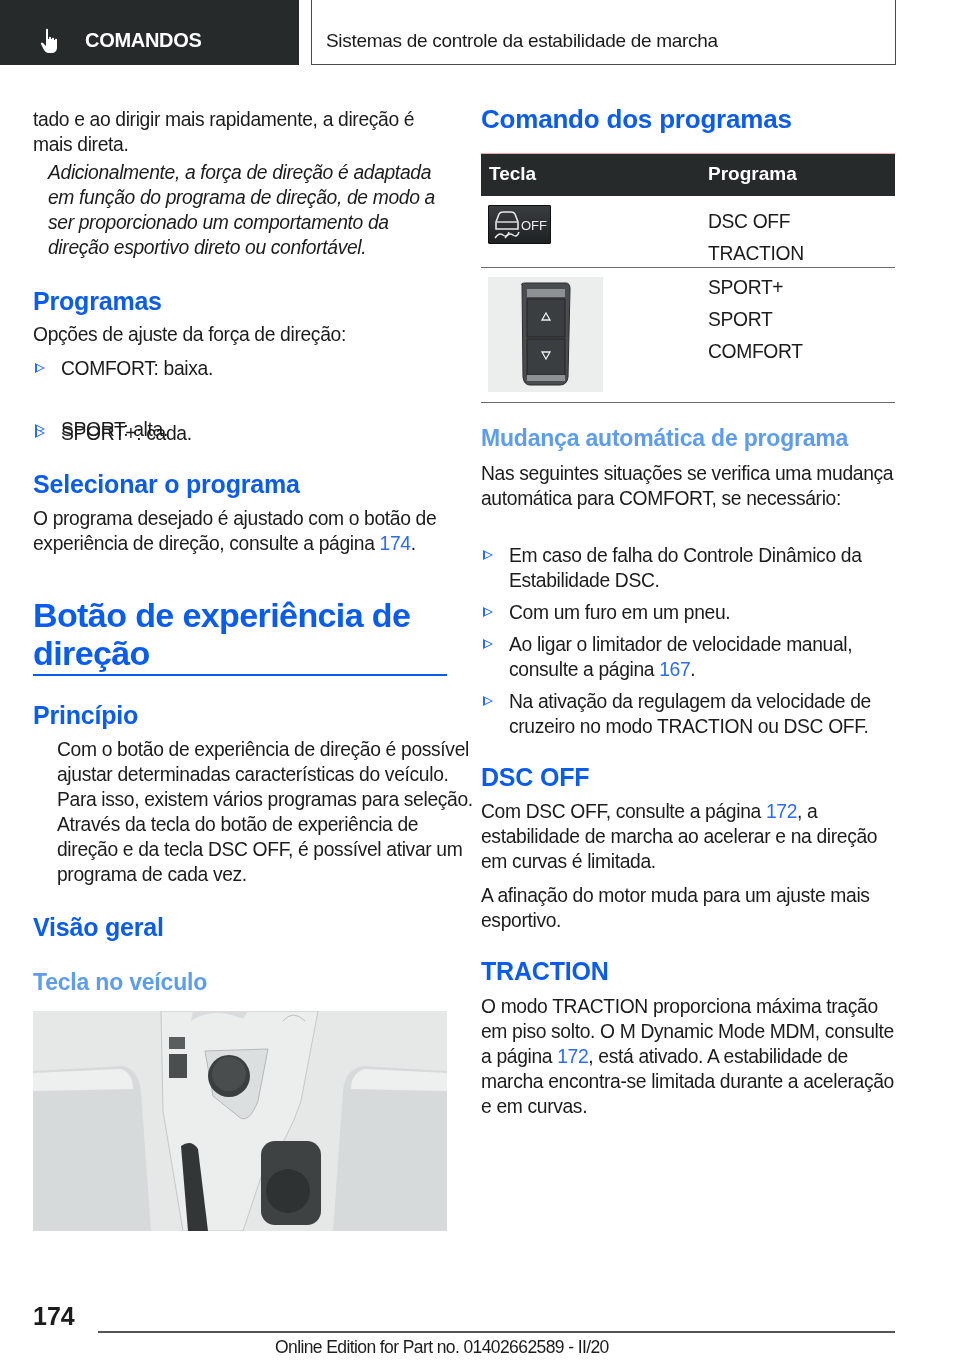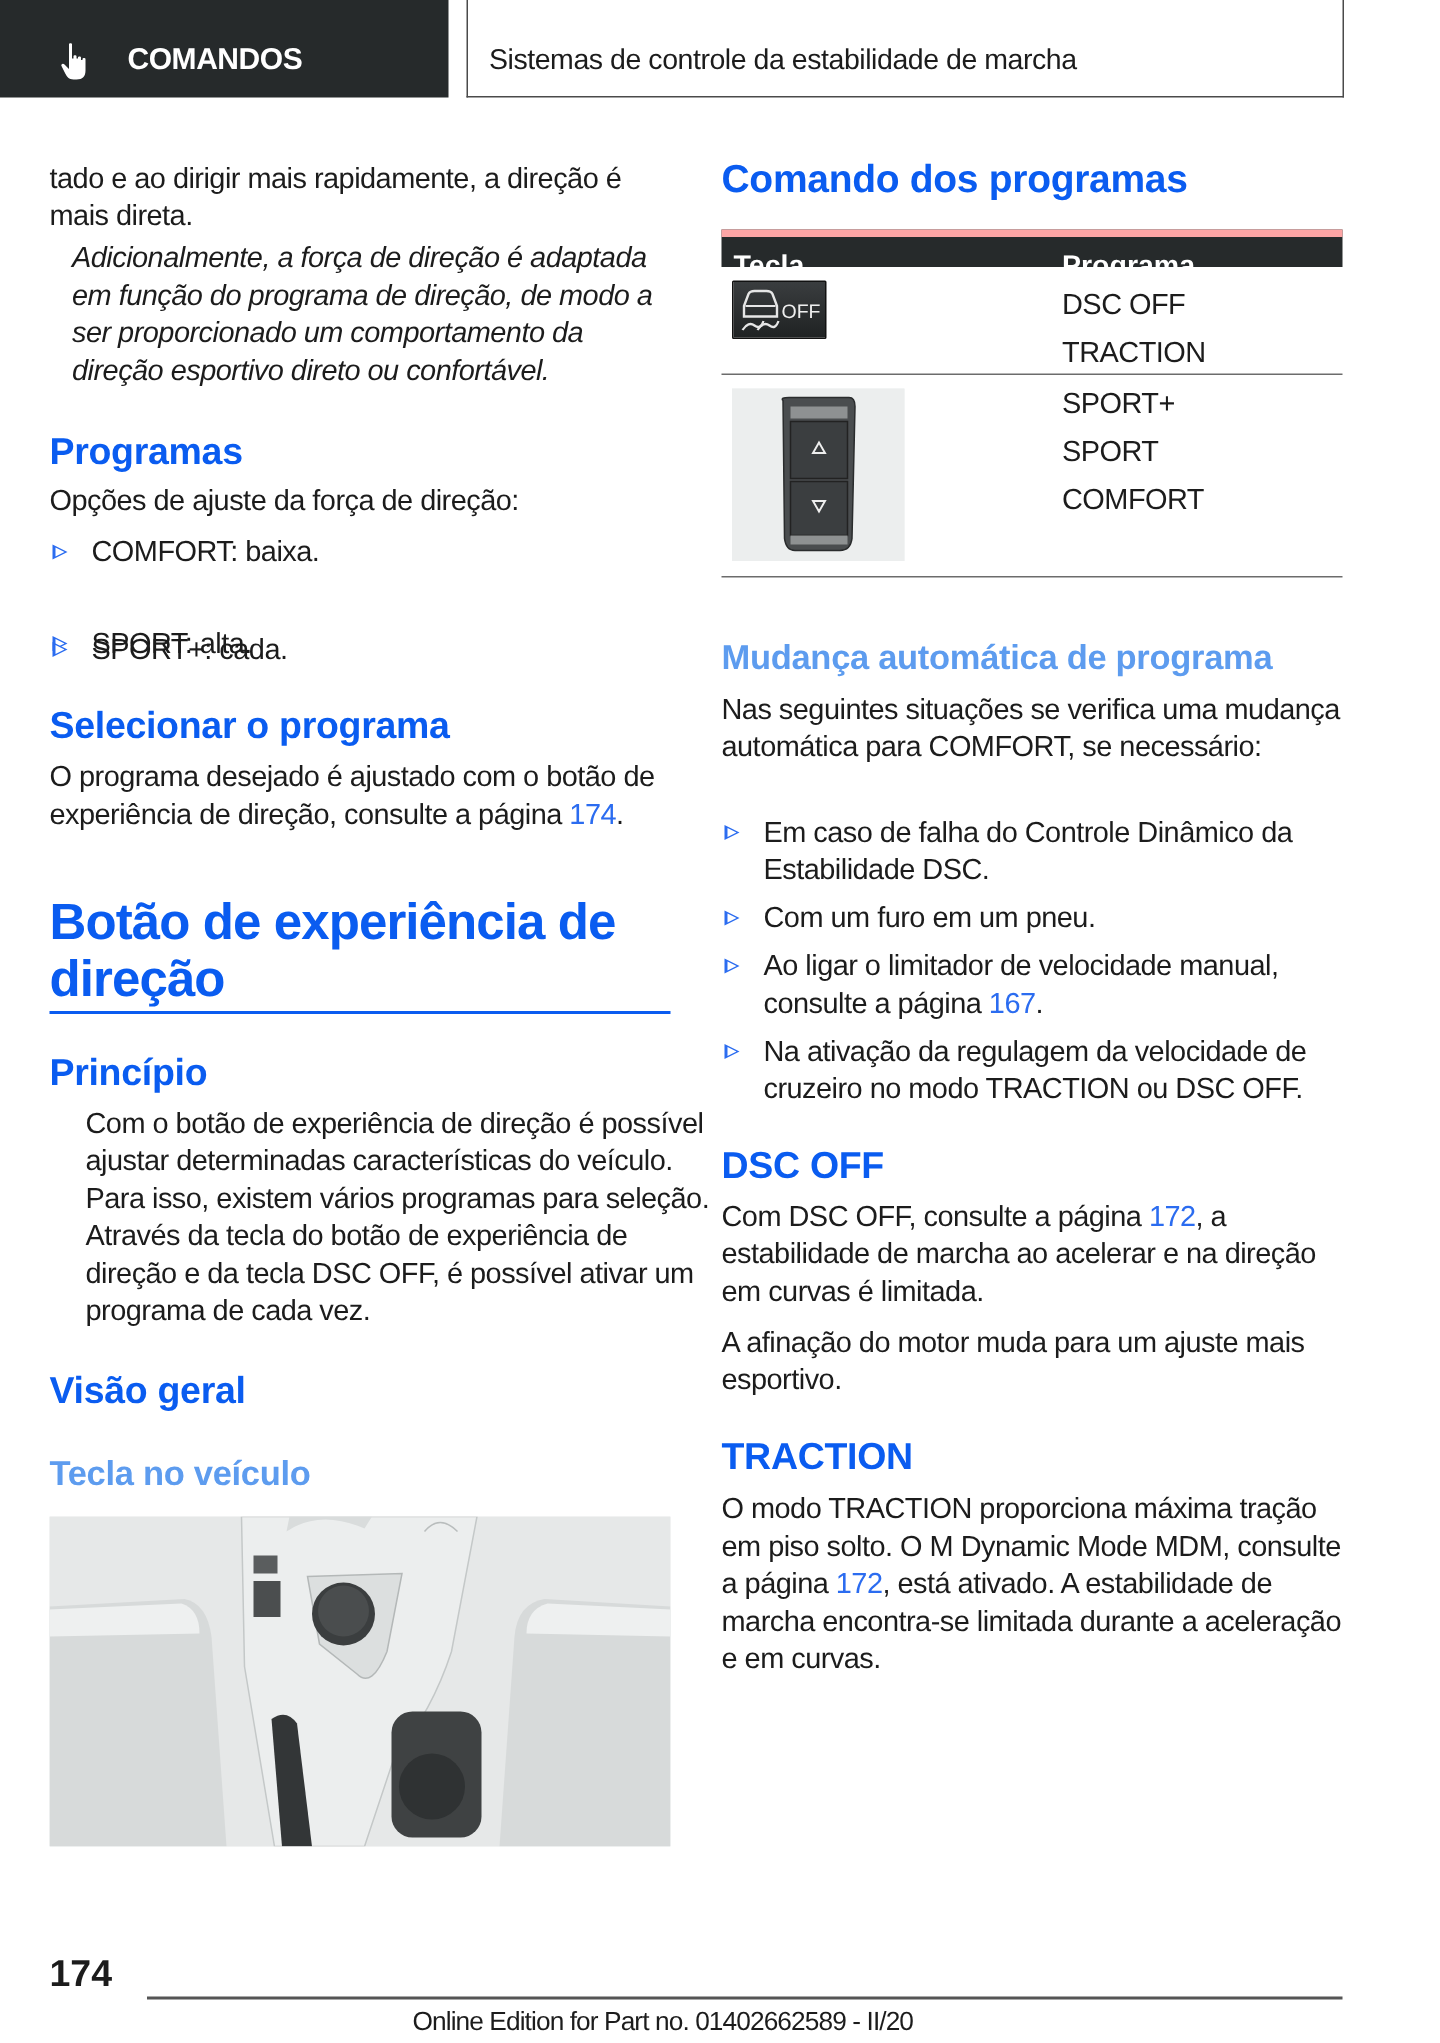--- a/index.html
+++ b/index.html
@@ -24,21 +24,21 @@
   .bullet .tri { position: absolute; left: 0; top: 7px; width: 0; height: 0;
     border-top: 5.5px solid transparent; border-bottom: 5.5px solid transparent; border-left: 10px solid #2b6cf0; }
   .bullet .tri::after { content: ""; position: absolute; left: -8.5px; top: -3.5px; width: 0; height: 0;
     border-top: 3.5px solid transparent; border-bottom: 3.5px solid transparent; border-left: 6px solid #fff; }
   .bullet .txt { display: block; }
 
   .rule-blue { position: absolute; height: 2px; background: #0a5cf0; }
 
   
   .tbl { position: absolute; left: 481px; top: 153px; width: 414px; }
-  .tbl-head { height: 25px; background: #262a2b; position: relative; border-top: 5px solid #fca5a5; }
+  .tbl-head { height: 43px; background: #262a2b; position: relative; border-top: 1px solid #fca5a5; }
   .tbl-head span { position: absolute; top: 9px; color: #fff; font-weight: bold; font-size: 19px; }
   .tbl-row { position: relative; border-bottom: 1.5px solid #6c6c6c; }
   .tbl-row .prog { position: absolute; left: 227px; font-size: 19.3px; line-height: 32px; color: #1c1c1c; letter-spacing: -0.35px; }
 
   .dsc-btn { position: absolute; left: 7px; top: 9px; width: 63px; height: 39px; background: linear-gradient(#3a3d3f, #1f2223); border: 1px solid #111; border-radius: 1px; }
   .dsc-btn svg { position: absolute; left: 2px; top: 2px; }
   .rocker { position: absolute; left: 7px; top: 9px; width: 115px; height: 115px; background: #eceeee; }
 
   .photo { position: absolute; left: 33px; top: 1011px; width: 414px; height: 220px; background: #e7e9e9; overflow: hidden; }
 

